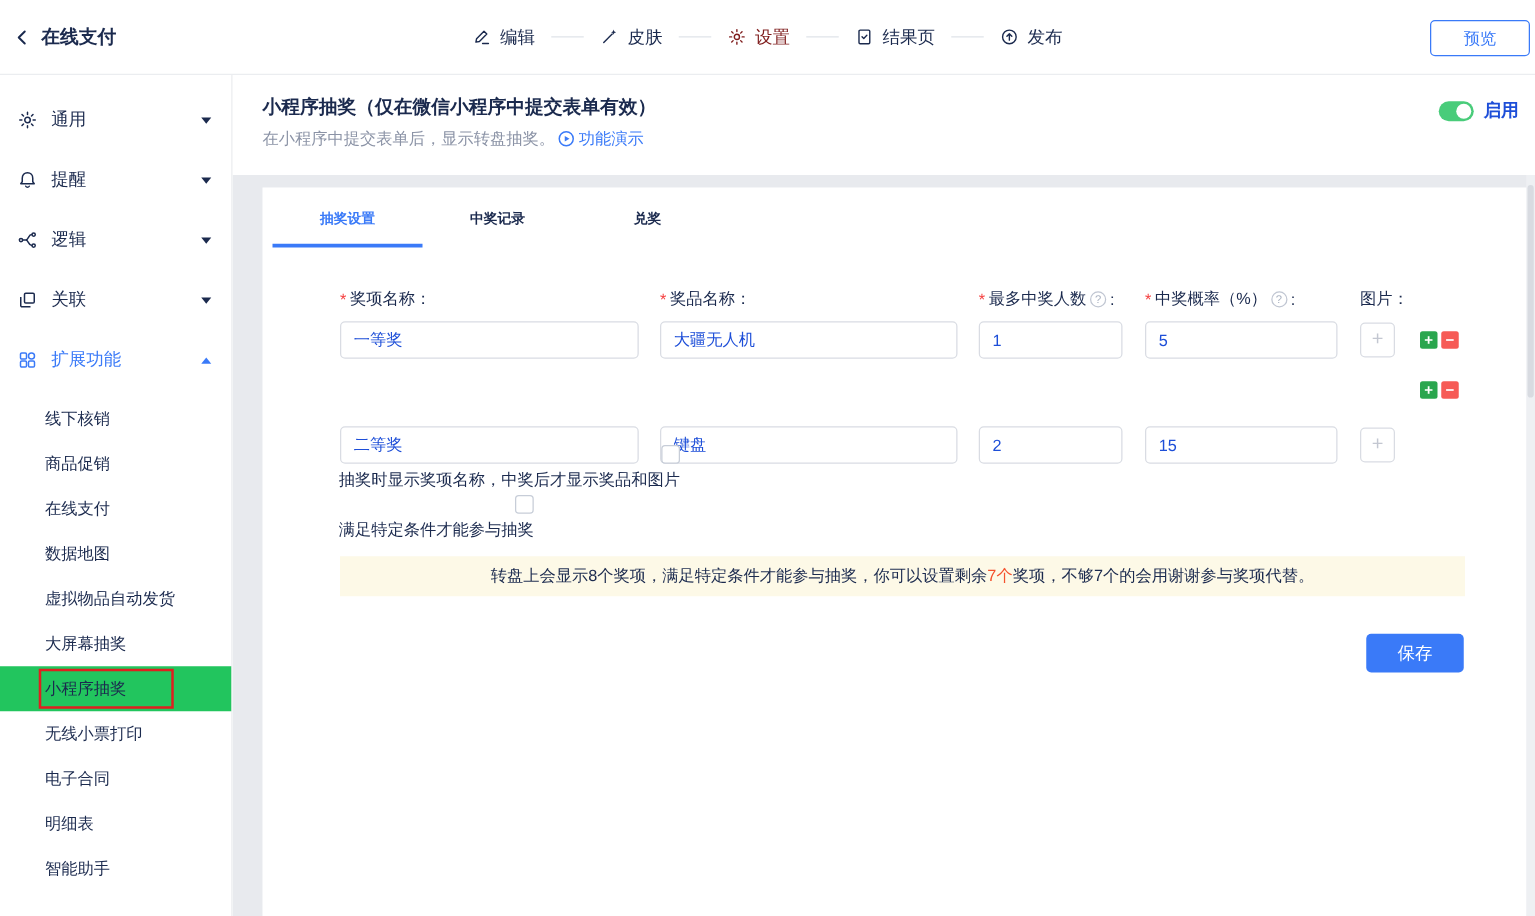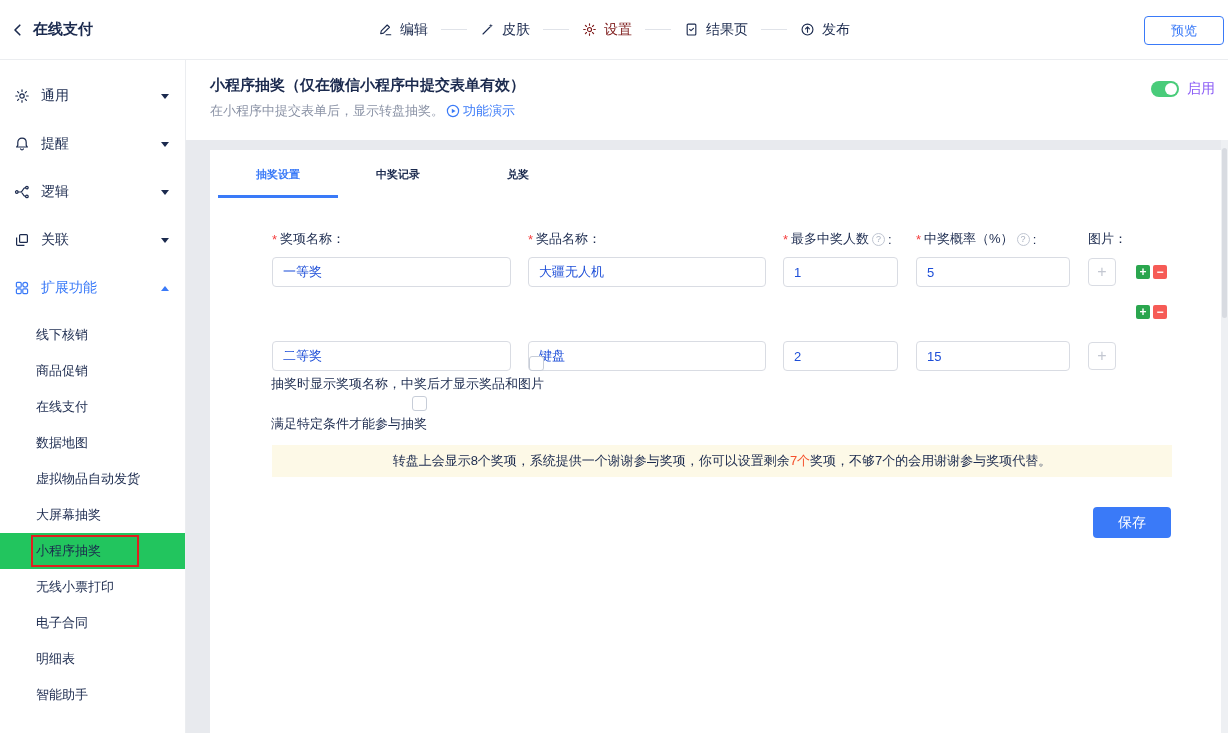--- a/index.html
+++ b/index.html
@@ -45,21 +45,21 @@
   
   .main-head { position:absolute; left:186px; top:60px; width:1042px; height:80px;
     background:#fff; z-index:2; }
   .main-title { position:absolute; left:24px; top:16px; font-size:15px; font-weight:700; }
   .main-sub { position:absolute; left:24px; top:42px; display:flex; align-items:center; gap:2px;
     font-size:13px; color:#8b93a6; }
   .demo-link { display:flex; align-items:center; gap:3px; color:#3a7af8; cursor:pointer; }
   .toggle-wrap { position:absolute; right:13px; top:20px; display:flex; align-items:center; gap:8px; }
   .toggle { position:relative; width:28px; height:16px; border-radius:8px; background:#49cc7a; cursor:pointer; }
   .toggle .knob { position:absolute; right:2px; top:2px; width:12px; height:12px; border-radius:50%; background:#fff; }
-  .toggle-label { font-size:14px; color:#8b5cf6; }
+  .toggle-label { font-size:14px; color:#1d4ed8;font-weight:bold; }
 
   
   .content-bg { position:absolute; left:186px; top:140px; width:1042px; height:593px; background:#e8eaee; }
   .card { position:absolute; left:210px; top:150px; width:1018px; height:583px; background:#fff; }
 
   .tabs { position:absolute; left:8px; top:0; display:flex; }
   .tab { width:120px; height:48px; display:flex; align-items:center; justify-content:center;
     font-size:11px; font-weight:700; cursor:pointer; position:relative; color:#1b2a4e; }
   .tab.active { color:#3a7af8; }
   .tab.active::after { content:""; position:absolute; left:0; bottom:0; width:100%; height:3px; background:#3a7af8; }
@@ -342,21 +342,21 @@
     <div class="chk-row k1">
       <span class="chk-box"></span>
       <span>抽奖时显示奖项名称，中奖后才显示奖品和图片</span>
     </div>
     <div class="chk-row k2">
       <span class="chk-box"></span>
       <span>满足特定条件才能参与抽奖</span>
     </div>
 
     <div class="notice">
-      <span>转盘上会显示8个奖项，系统提供一个谢谢参与奖项，你可以设置剩余</span><span class="hl">7个</span><span>奖项，不够7个的会用谢谢参与奖项代替。</span>
+      <span>转盘上会显示8个奖项，满足特定条件才能参与抽奖，你可以设置剩余</span><span class="hl">7个</span><span>奖项，不够7个的会用谢谢参与奖项代替。</span>
     </div>
 
     <button class="save-btn">保存</button>
   </div>
 
   <div class="scrollbar">
     <div class="scroll-thumb"></div>
   </div>
 
 </div>

